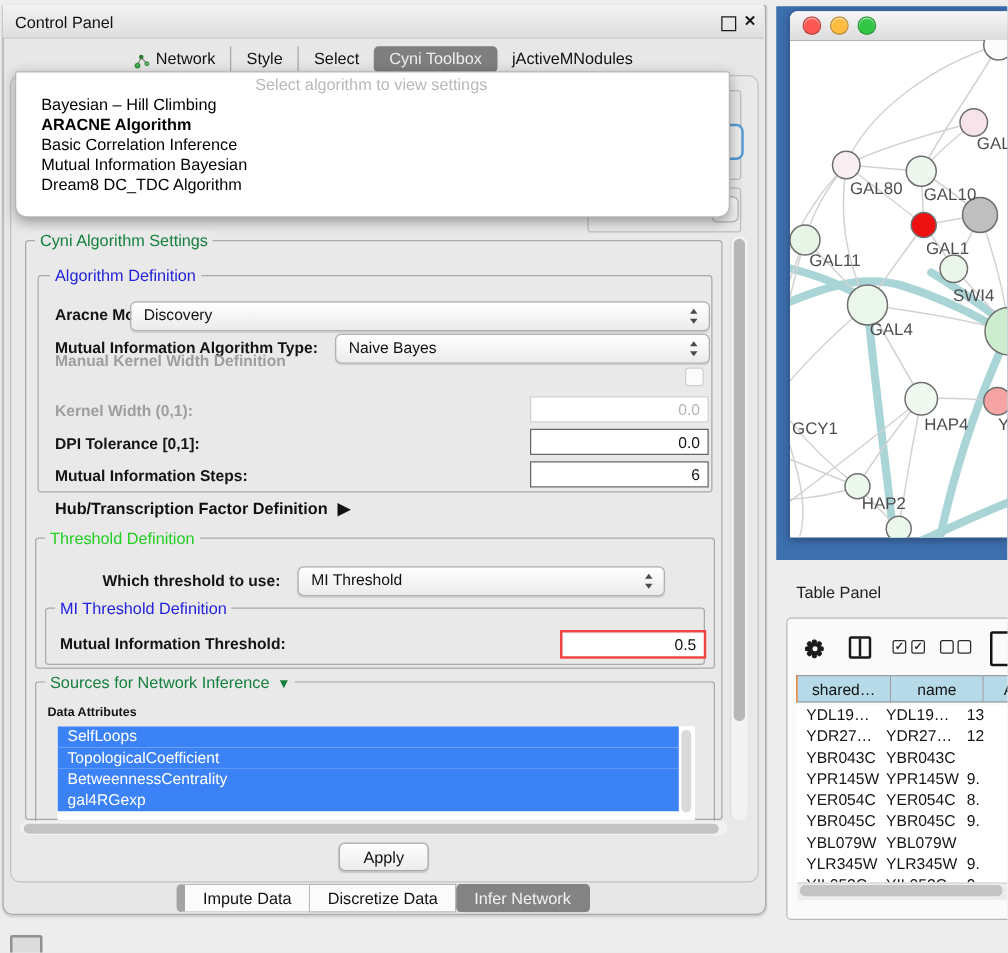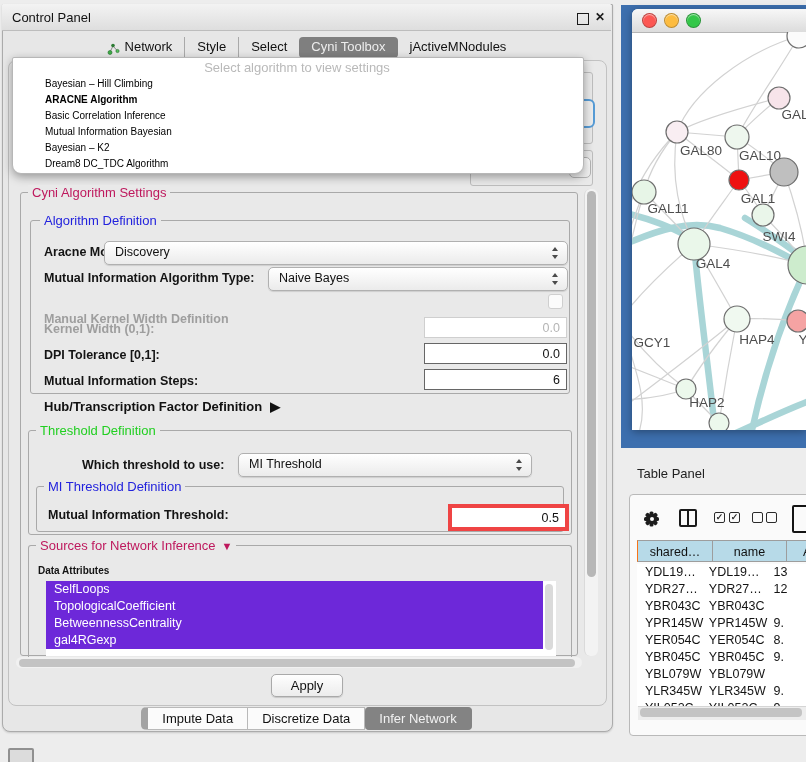--- a/index.html
+++ b/index.html
@@ -24,44 +24,44 @@
   .content-panel{left:8px;top:60px;width:597px;height:644px;background:#e9e9e9;
                  border:1px solid #c2c2c2;border-radius:8px}
   .bg-group{border:1px solid #bdbdbd;border-radius:3px;background:#e9e9e9}
   .sliver-combo-focus{left:575px;top:99px;width:16px;height:25px;border:2px solid #569bd5;border-radius:6px;background:#ececec}
   .sliver-combo{left:569px;top:157px;width:20px;height:19px;border:1px solid #b3b3b3;border-radius:5px;background:linear-gradient(#fdfdfd,#ececec)}
   
   .popup{left:12px;top:57px;width:570px;height:115px;background:#fff;border:1px solid #b7b7b7;
          border-radius:2px 2px 9px 9px;box-shadow:0 3px 10px rgba(0,0,0,.35)}
   .dd-prompt{left:12px;top:60px;width:570px;text-align:center;color:#b9b9b9;font-size:13px}
   .dd-list{left:13px;top:76px;width:566px}
-  .dd-item{height:16px;line-height:16px;padding-left:32px;font-size:10px;color:#000}
+  .dd-item{height:16px;line-height:16px;padding-left:20px;font-size:13px;color:#000}
   .dd-item.bold{font-weight:bold}
   
   .groupbox{position:absolute;border:1px solid #a9a9a9;border-radius:3px}
-  .grouptitle{position:absolute;background:#e9e9e9;padding:0 4px;font-size:13px;color:#be185d;white-space:nowrap}
+  .grouptitle{position:absolute;background:#e9e9e9;padding:0 4px;font-size:13px;color:#15803d;white-space:nowrap}
   .blue{color:#2222dd}.green{color:#21cf21}
   .lbl{position:absolute;font-size:12.5px;font-weight:bold;color:#141414;white-space:nowrap}
   .lbl.dis{color:#9e9e9e}
   .combo{position:absolute;height:22px;border:1px solid #b0b0b0;border-radius:5px;
          background:linear-gradient(#ffffff,#ebebeb);box-shadow:0 1px 1px rgba(0,0,0,.12)}
   .combo .val{position:absolute;left:10px;top:3px;font-size:12.5px;color:#111;white-space:nowrap}
   .spin{position:absolute;right:8px;top:4px;width:7px;height:14px}
   .spin:before{content:"";position:absolute;left:0;top:1px;border-left:3.5px solid transparent;border-right:3.5px solid transparent;border-bottom:4.5px solid #4a4a4a}
   .spin:after{content:"";position:absolute;left:0;bottom:1px;border-left:3.5px solid transparent;border-right:3.5px solid transparent;border-top:4.5px solid #4a4a4a}
   .fld{position:absolute;height:19px;background:#fff;font-family:"Liberation Sans",sans-serif;
        font-size:12.5px;text-align:right;padding:0 6px;color:#111;border:1px solid #666}
   .fld.dis{border:1px solid #cfcfcf;color:#b5b5b5}
-  .fld.soft{border:4px solid #ef4444}
+  .fld.soft{border:2px solid #ef4444}
   .cbx{position:absolute;width:13px;height:13px;border:1px solid #cfcfcf;border-radius:3px;background:#fbfbfb}
   .expander{position:absolute;font-size:13px;font-weight:600;color:#111;white-space:nowrap}
   .tri-right{display:inline-block;margin-left:8px;font-size:13px}
   .tri-down{display:inline-block;margin-left:6px;font-size:11px}
   .attr-list{position:absolute;left:46px;top:581px;width:510px;height:75px;background:#fff;overflow:hidden}
-  .attr-item{width:489px;height:17px;line-height:17px;padding-left:8px;background:#6d28d9;color:#fff;font-size:12.5px;white-space:nowrap}
+  .attr-item{width:489px;height:17px;line-height:17px;padding-left:8px;background:#3b82f6;color:#fff;font-size:12.5px;white-space:nowrap}
   .vscroll{position:absolute;background:#f3f3f3;border-left:1px solid #dadada;border-radius:6px}
   .vthumb{position:absolute;background:#b7b7b7;border-radius:5px}
   .hscroll{position:absolute;background:#f1f1f1;border-radius:6px}
   .hthumb{position:absolute;background:#c3c3c3;border-radius:5px}
   .apply-btn{left:271px;top:674px;width:70px;height:21px;border:1px solid #a9a9a9;border-radius:5px;
              background:linear-gradient(#fefefe,#ececec);text-align:center;line-height:21px;font-size:13px;color:#111;
              box-shadow:0 1px 1px rgba(0,0,0,.15)}
   .btabbar{left:2px;top:707px;width:609px;display:flex;justify-content:center}
   .btab{height:21px;line-height:21px;padding:0 14px;font-size:13px;background:#fbfbfb;color:#111;border:1px solid #b9b9b9;border-left:none;white-space:nowrap}
   .btab:first-child{border-left:7px solid #a3a3a3;border-radius:5px 0 0 5px}
@@ -140,21 +140,20 @@
 <div class="abs sliver-combo"></div>
 <div class="abs sliver-combo-focus"></div>
 
 <div class="abs popup"></div>
 <div class="abs dd-prompt">Select algorithm to view settings</div>
 <div class="abs dd-list" id="dd-list">
     <div class="dd-item">Bayesian – Hill Climbing</div>
     <div class="dd-item bold">ARACNE Algorithm</div>
     <div class="dd-item">Basic Correlation Inference</div>
     <div class="dd-item">Mutual Information Bayesian</div>
-    <div class="dd-item">Bayesian – K2</div>
     <div class="dd-item">Dream8 DC_TDC Algorithm</div>
   </div>
 
 <div class="abs groupbox" style="left:20px;top:192px;width:556px;height:462px"></div>
 <div class="abs grouptitle" style="left:28px;top:185px">Cyni Algorithm Settings</div>
 
 <div class="abs groupbox" style="left:30px;top:220px;width:538px;height:172px"></div>
 <div class="abs grouptitle blue" style="left:40px;top:213px">Algorithm Definition</div>
 
 <div class="lbl" style="left:44px;top:245px">Aracne Mode:</div>
@@ -162,21 +161,21 @@
   <span class="val">Discovery</span>
   <span class="spin"></span>
 </div>
 
 <div class="lbl" style="left:44px;top:271px">Mutual Information Algorithm Type:</div>
 <div class="combo" style="left:268px;top:267px;width:298px">
   <span class="val">Naive Bayes</span>
   <span class="spin"></span>
 </div>
 
-<div class="lbl dis" style="left:44px;top:312px">Manual Kernel Width Definition</div>
+<div class="lbl dis" style="left:44px;top:282px">Manual Kernel Width Definition</div>
 <div class="cbx" style="left:548px;top:294px"></div>
 
 <div class="lbl dis" style="left:44px;top:322px">Kernel Width (0,1):</div>
 <input class="fld dis" style="left: 424px; top: 317px; width: 129px;" value="0.0">
 
 <div class="lbl" style="left:44px;top:348px">DPI Tolerance [0,1]:</div>
 <input class="fld" style="left: 424px; top: 343px; width: 129px;" value="0.0">
 
 <div class="lbl" style="left:44px;top:374px">Mutual Information Steps:</div>
 <input class="fld" style="left: 424px; top: 369px; width: 129px;" value="6">

